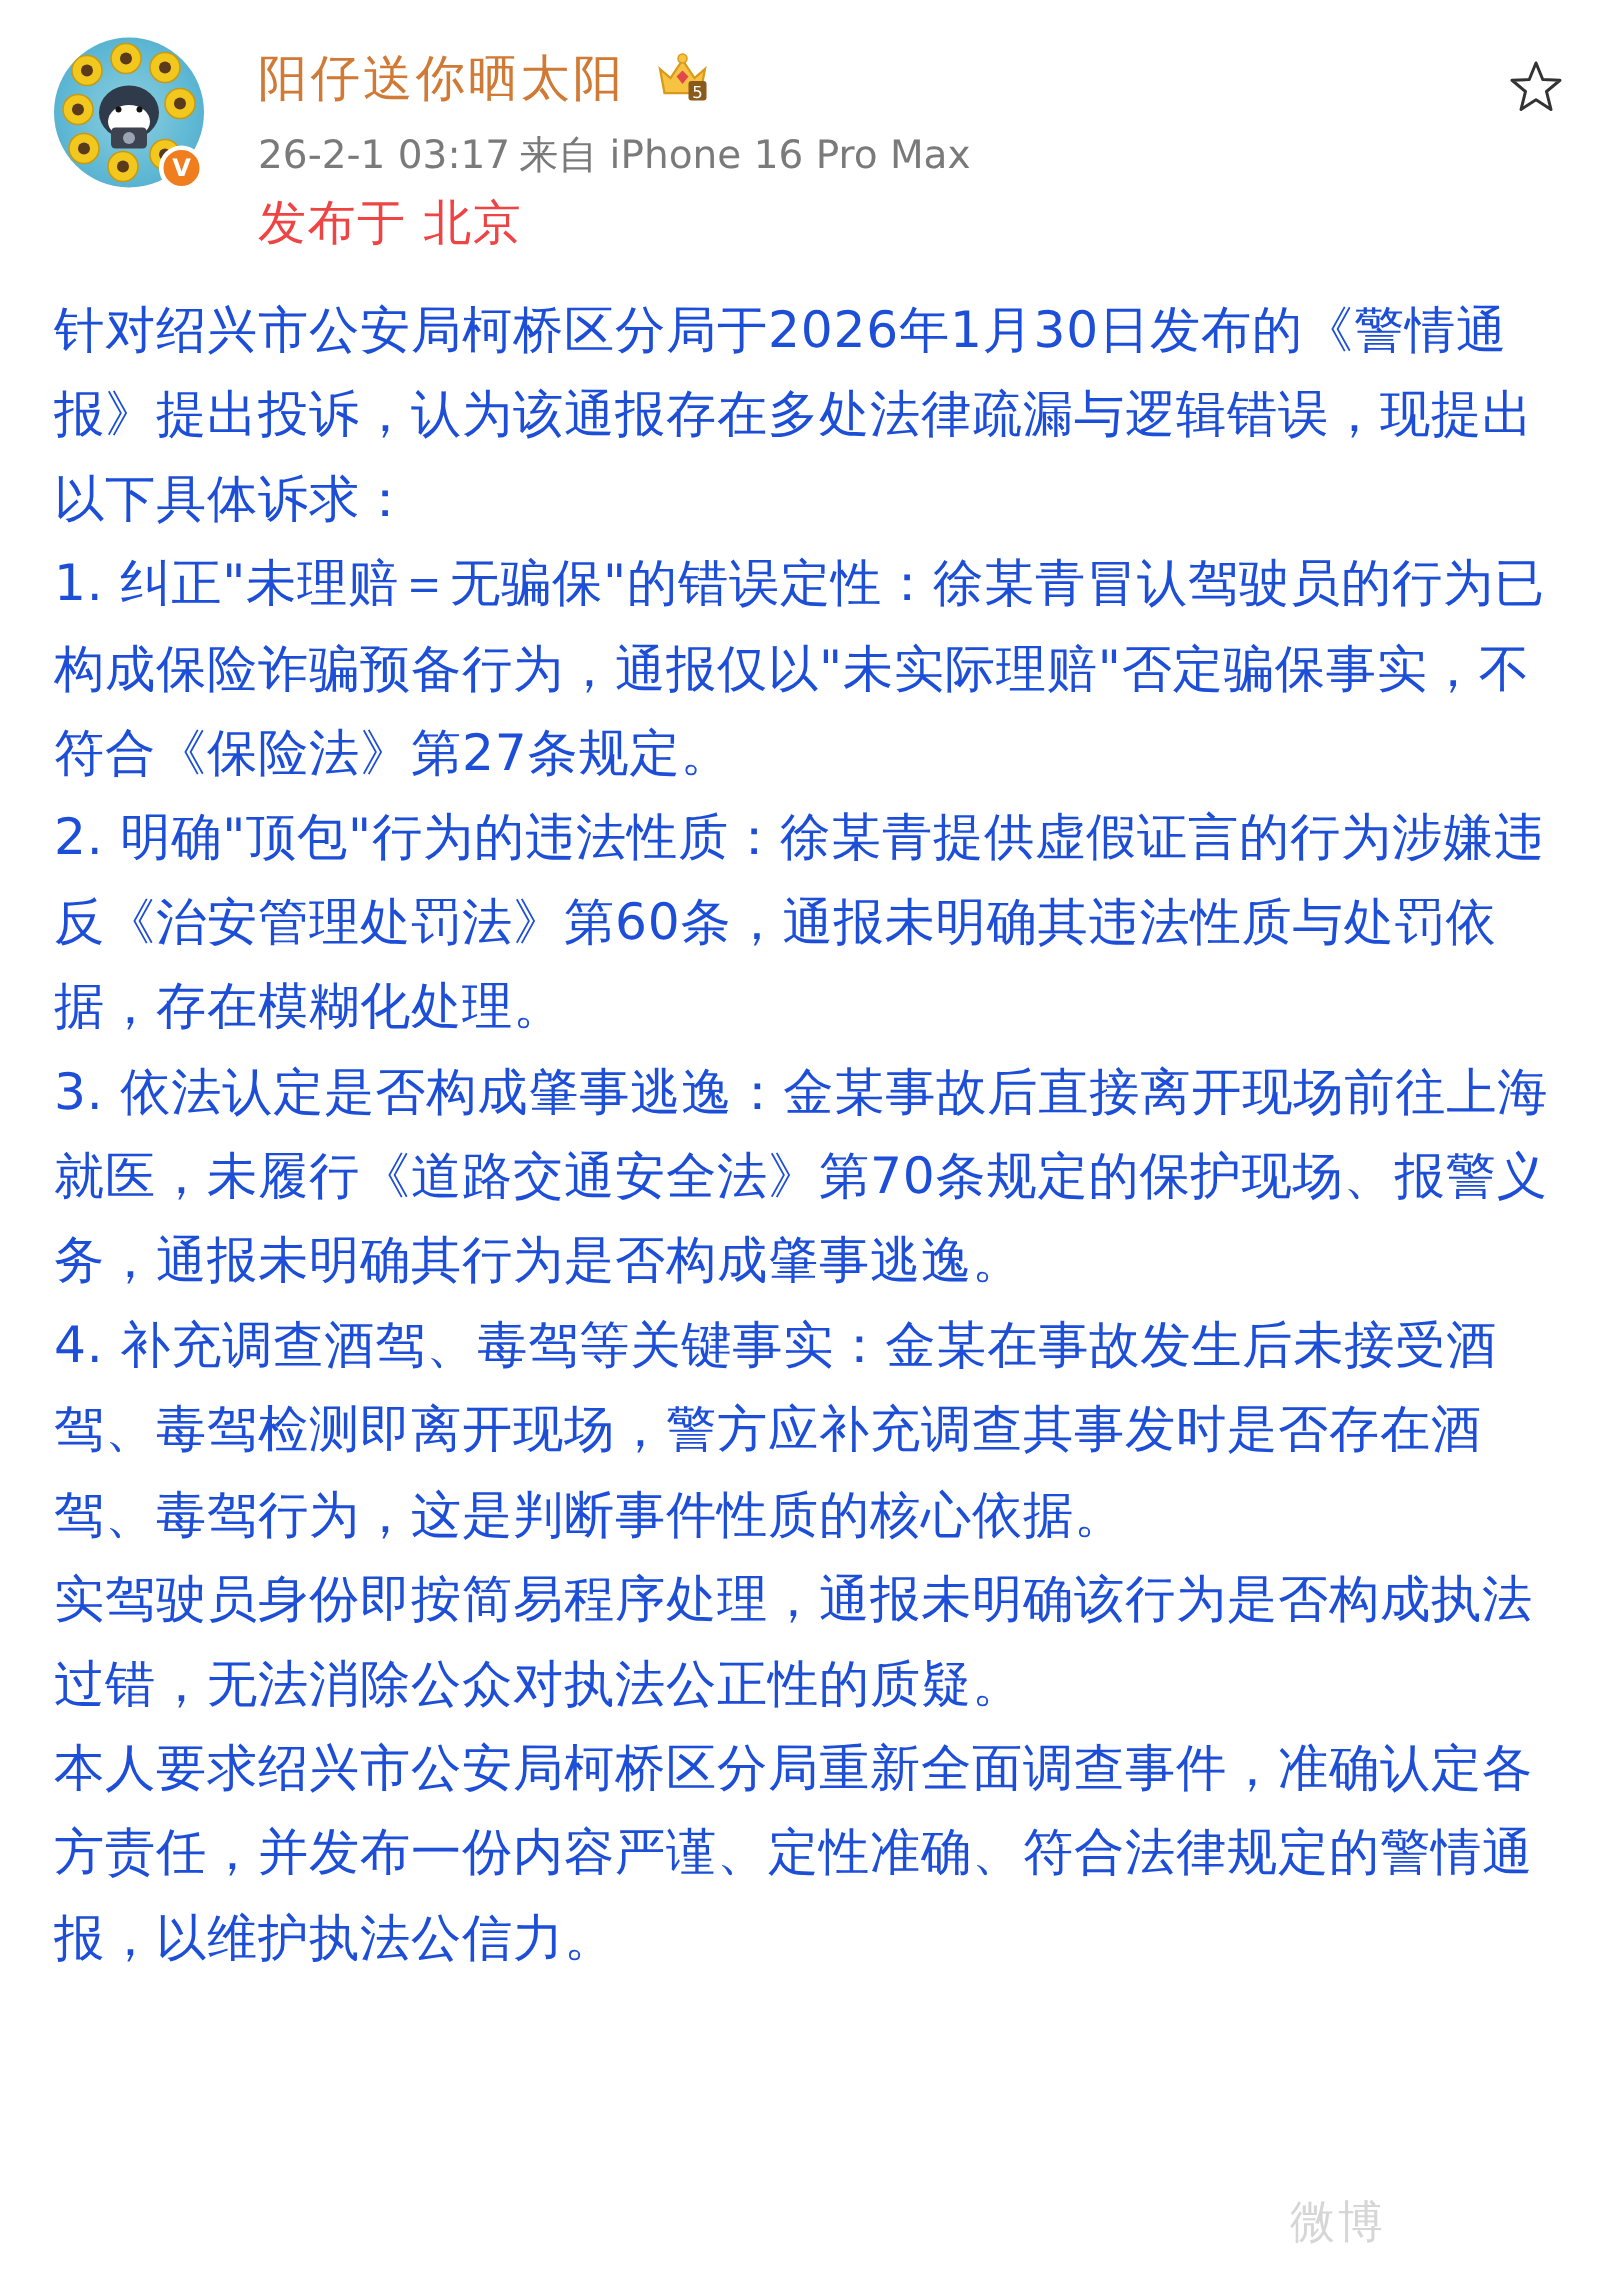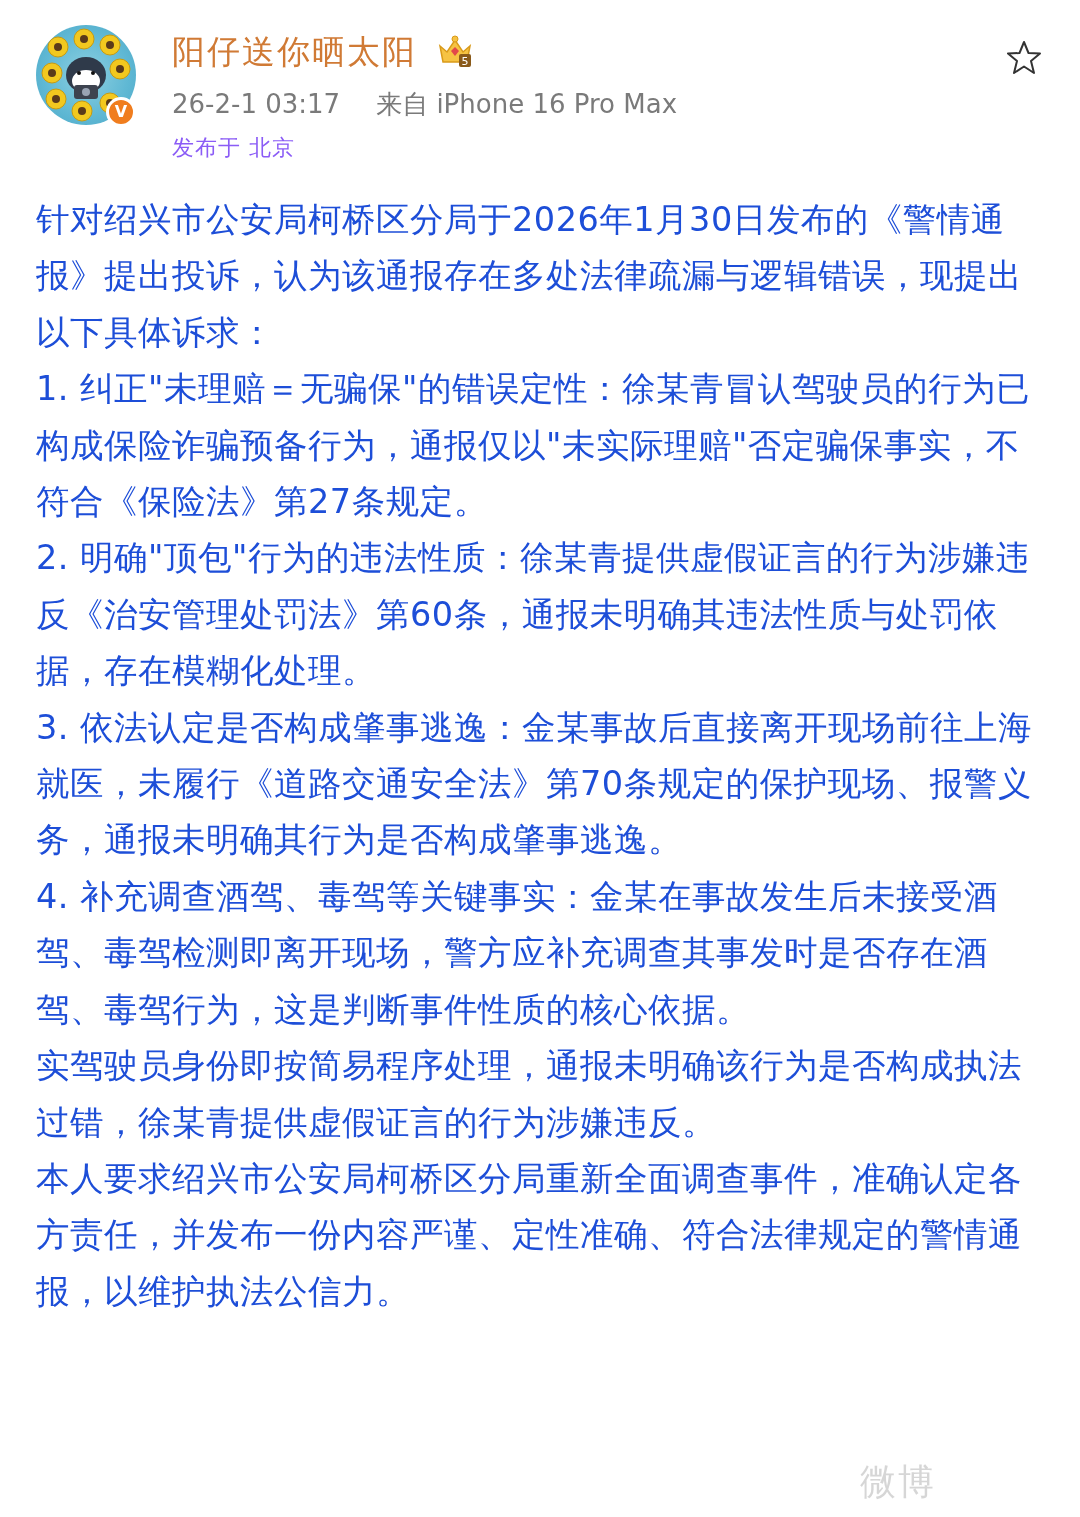--- a/index.html
+++ b/index.html
@@ -21,34 +21,34 @@
     }
     .username {
       position: absolute; left: 172px; top: 28px; font-size: 33px; color: #d07a35;
       letter-spacing: 2px; line-height: 48px; white-space: nowrap; text-align: center;
     }
     .crown { position: absolute; left: 437px; top: 34px; width: 36px; height: 34px; }
     .meta {
       position: absolute; left: 172px; top: 84px; font-size: 26px; color: #7a7a7a;
       line-height: 40px; white-space: nowrap;
     }
-    .meta span + span { margin-left: 36px; }
+    .meta span + span { margin-left: 6px; }
     .location {
-      position: absolute; left: 172px; top: 128px; font-size: 22px; color: #8b5cf6;
+      position: absolute; left: 172px; top: 128px; font-size: 32px; color: #ef4444;
       line-height: 40px; white-space: nowrap; letter-spacing: 1px;
     }
     .star { position: absolute; left: 1004px; top: 38px; width: 40px; height: 40px; cursor: pointer; }
     .content {
       position: absolute; left: 36px; top: 192px; width: 1010px;
       font-size: 33.5px; line-height: 56.4px; color: #1d4ed8; letter-spacing: 0.5px;
     }
     .content p { margin: 0; }
     .watermark {
       position: absolute; left: 860px; top: 1460px; width: 210px; height: 44px;
-      color: rgba(180,180,180,0.55); font-size: 36px; line-height: 44px; letter-spacing: 2px;
+      color: rgba(180,180,180,0.55); font-size: 30px; line-height: 44px; letter-spacing: 2px;
     }
   </style>
 </head>
 <body>
 
 <div class="header">
   <div class="avatar">
     <svg width="100" height="100" viewBox="0 0 100 100">
       <g fill="#f2c81f" stroke="#c89a10" stroke-width="1">
         <circle cx="22" cy="22" r="10"></circle>
@@ -98,17 +98,17 @@
     <path d="M20 4 L24.5 15 L36 15.5 L27 23 L30 35 L20 28.5 L10 35 L13 23 L4 15.5 L15.5 15 Z" fill="none" stroke="#333333" stroke-width="2" stroke-linejoin="round"></path>
   </svg>
 </div>
 
 <div class="content">
   <p>针对绍兴市公安局柯桥区分局于2026年1月30日发布的《警情通报》提出投诉，认为该通报存在多处法律疏漏与逻辑错误，现提出以下具体诉求：</p>
   <p>1. 纠正"未理赔＝无骗保"的错误定性：徐某青冒认驾驶员的行为已构成保险诈骗预备行为，通报仅以"未实际理赔"否定骗保事实，不符合《保险法》第27条规定。</p>
   <p>2. 明确"顶包"行为的违法性质：徐某青提供虚假证言的行为涉嫌违反《治安管理处罚法》第60条，通报未明确其违法性质与处罚依据，存在模糊化处理。</p>
   <p>3. 依法认定是否构成肇事逃逸：金某事故后直接离开现场前往上海就医，未履行《道路交通安全法》第70条规定的保护现场、报警义务，通报未明确其行为是否构成肇事逃逸。</p>
   <p>4. 补充调查酒驾、毒驾等关键事实：金某在事故发生后未接受酒驾、毒驾检测即离开现场，警方应补充调查其事发时是否存在酒驾、毒驾行为，这是判断事件性质的核心依据。</p>
-  <p>实驾驶员身份即按简易程序处理，通报未明确该行为是否构成执法过错，徐某青提供虚假证言的行为涉嫌违反。</p>
+  <p>实驾驶员身份即按简易程序处理，通报未明确该行为是否构成执法过错，无法消除公众对执法公正性的质疑。</p>
   <p>本人要求绍兴市公安局柯桥区分局重新全面调查事件，准确认定各方责任，并发布一份内容严谨、定性准确、符合法律规定的警情通报，以维护执法公信力。</p>
 </div>
 
 <div class="watermark">微博</div>
 
 </body></html>

